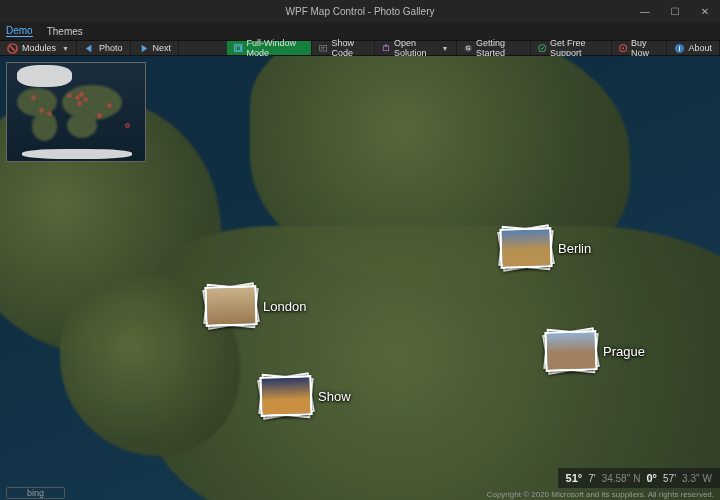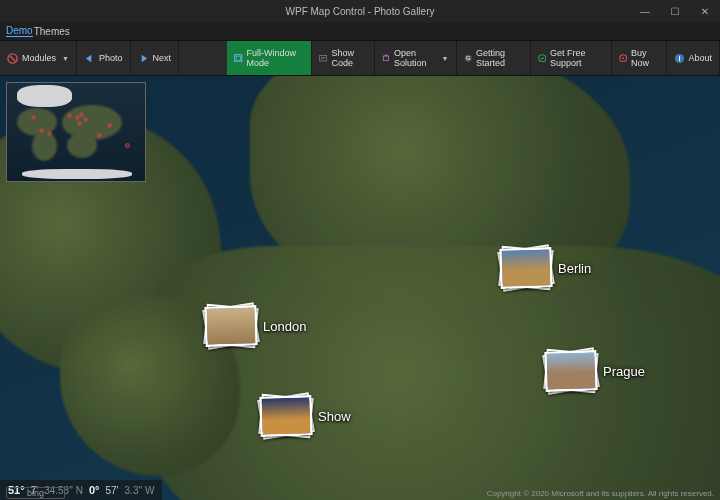--- a/index.html
+++ b/index.html
@@ -1,42 +1,42 @@
 <!DOCTYPE html>
 <html><head>
 <meta charset="utf-8">
 <style>
   * { box-sizing: border-box; margin: 0; padding: 0; font-family: "Segoe UI", Arial, sans-serif; }
   html, body { width: 720px; height: 500px; overflow: hidden; background: #1a1a1a; color: #ddd; }
   .window { width: 720px; height: 500px; display: flex; flex-direction: column; background: #1a1a1a; }
   .titlebar { height: 22px; background: #252525; display: flex; align-items: center; justify-content: center; position: relative; font-size: 10px; color: #bbb; }
   .titlebar .wincontrols { position: absolute; right: 0; top: 0; height: 100%; display: flex; }
   .titlebar .wincontrols div { width: 30px; display: flex; align-items: center; justify-content: center; font-size: 10px; color: #aaa; }
-  .menubar { height: 18px; background: #1f1f1f; display: flex; align-items: center; font-size: 10px; padding: 0 6px; gap: 1px; color: #ccc; }
+  .menubar { height: 18px; background: #1f1f1f; display: flex; align-items: center; font-size: 10px; padding: 0 6px; gap: 14px; color: #ccc; }
   .menubar .mi { cursor: pointer; }
   .menubar .mi.active { color: #58b0ff; border-bottom: 1px solid #58b0ff; }
-  .toolbar { height: 36px; background: #2a2a2a; display: flex; align-items: center; font-size: 9px; color: #ddd; border-top: 1px solid #111; border-bottom: 1px solid #111; }
+  .toolbar { height: 16px; background: #2a2a2a; display: flex; align-items: center; font-size: 9px; color: #ddd; border-top: 1px solid #111; border-bottom: 1px solid #111; }
   .toolbar .tbtn { display: flex; align-items: center; gap: 4px; padding: 0 7px; height: 100%; border-right: 1px solid #1a1a1a; cursor: pointer; }
   .toolbar .tbtn.active { background: #15803d; margin-left: 48px; }
   .toolbar .ticon { width: 11px; height: 11px; display: inline-flex; align-items: center; justify-content: center; }
   .toolbar .caret { font-size: 7px; margin-left: 2px; color: #bbb; }
   .map-area { flex: 1; position: relative; overflow: hidden; background: linear-gradient(160deg,#0f2b3f 0%,#102e42 30%,#163b50 100%); }
   .land { position: absolute; background: radial-gradient(circle at 40% 40%, #5a6b3a, #3b4a2a 60%, #2e3a22); border-radius: 40% 50% 45% 55%; filter: blur(1px); opacity: 0.95; }
   .minimap { position: absolute; top: 6px; left: 6px; width: 140px; height: 100px; background: linear-gradient(#1a2d3d,#0e1f2c); border: 1px solid #666; }
   .minimap .mland { position: absolute; background: #4a583a; border-radius: 50%; filter: blur(1px); }
   .minimap .mice { position: absolute; background: #e8e8e8; border-radius: 40%; opacity: 0.9; }
   .minimap .mdot { position: absolute; width: 5px; height: 5px; border: 1px solid #c33; border-radius: 50%; background: rgba(255,200,200,0.15); }
   .pin { position: absolute; display: flex; align-items: center; gap: 6px; }
   .photo-stack { position: relative; width: 52px; height: 40px; }
   .photo-stack .pf { position: absolute; inset: 0; border: 2px solid #fff; background: #555; box-shadow: 0 1px 3px rgba(0,0,0,0.6); }
   .photo-stack .pf.p1 { transform: rotate(-9deg); }
   .photo-stack .pf.p2 { transform: rotate(5deg); }
   .photo-stack .pf.p3 { transform: rotate(-2deg); }
   .pin .label { color: #fff; font-size: 13px; text-shadow: 0 1px 2px #000, 0 0 4px #000; }
-  .statusbar { position: absolute; bottom: 0; left: 0; right: 0; height: 32px; display: flex; justify-content: space-between; align-items: flex-end; font-size: 9px; color: #aaa; }
+  .statusbar { position: absolute; bottom: 0; left: 0; right: 0; height: 32px; display: flex; justify-content: center; align-items: flex-end; font-size: 9px; color: #aaa; flex-direction: column; }
   .coords { display: flex; gap: 6px; padding: 4px 8px; background: rgba(20,20,20,0.6); align-items: baseline; }
   .coords .v1 { font-size: 11px; color: #eee; font-weight: 600; }
   .coords .v2 { font-size: 10px; color: #ccc; }
   .coords .v3 { font-size: 10px; color: #888; }
   .bing { position: absolute; bottom: 1px; left: 6px; font-size: 9px; color: #999; border: 1px solid #555; padding: 0 20px; border-radius: 2px; }
   .copyright { padding: 2px 6px; font-size: 8px; color: #999; }
 </style>
 </head>
 <body>
 

